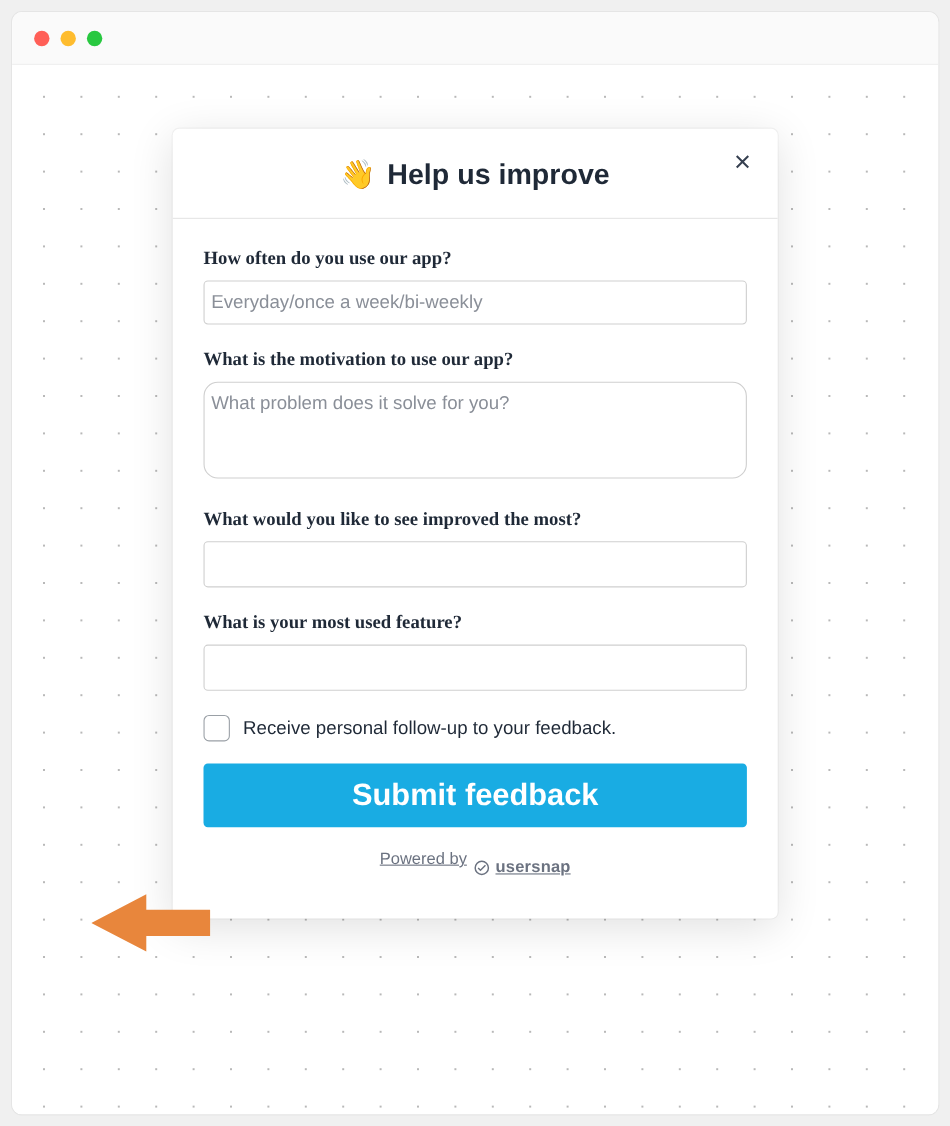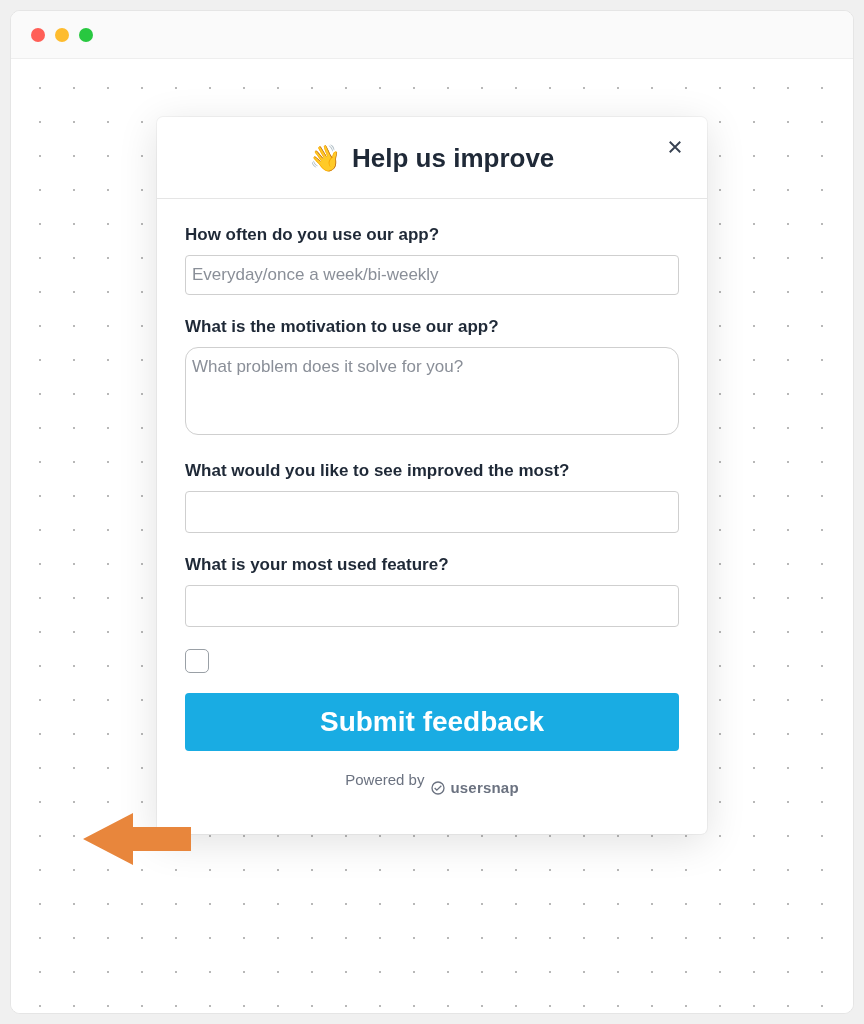--- a/index.html
+++ b/index.html
@@ -63,21 +63,21 @@
     width: 28px; height: 28px;
     display: flex; align-items: center; justify-content: center;
     cursor: pointer; color: #374151;
   }
   .close-btn svg { width: 18px; height: 18px; stroke: #374151; stroke-width: 2.5; }
 
   .modal-body { padding: 26px 28px 18px; }
   .field { margin-bottom: 22px; }
   .label {
     font-size: 17px; font-weight: 700; color: #1f2937;
-    margin-bottom: 10px; display: block;
+    margin-bottom: 10px; display: block; font-family: Liberation Serif, serif;
   }
   .input, .textarea {
     width: 100%;
     border: 1px solid #cfcfcf;
     border-radius: 4px;
     font-size: 17px;
     font-family: inherit;
     color: #1f2937;
     padding: 9px 6px;
     background: #fff;
@@ -109,21 +109,21 @@
     font-weight: 700;
     padding: 13px 0;
     cursor: pointer;
   }
 
   .footer {
     text-align: center;
     padding: 12px 0 20px;
     font-size: 15px;
     color: #6b7280;
-    display: flex; justify-content: center; align-items: center; gap: 6px;
+    display: flex; justify-content: center; align-items: center; gap: 6px; text-decoration: underline;
   }
   .usersnap-logo { display: inline-flex; align-items: center; gap: 4px; color: #6b7280; margin-top: 16px; }
   .usersnap-logo svg { width: 16px; height: 16px; }
   .usersnap-text { font-weight: 600; letter-spacing: 0.2px; }
 
   
   .arrow {
     position: absolute;
     top: 748px; left: 72px;
     width: 110px; height: 64px;
@@ -174,20 +174,21 @@
           <input class="input short" type="text" style="">
         </div>
 
         <div class="field">
           <label class="label">What is your most used feature?</label>
           <input class="input short" type="text" style="">
         </div>
 
         <div class="checkbox-row">
           <div class="checkbox"></div>
+          <span class="checkbox-label">Receive personal follow-up to your feedback.</span>
         </div>
 
         <button class="submit-btn">Submit feedback</button>
 
         <div class="footer">
           <span>Powered by</span>
           <span class="usersnap-logo">
             <svg viewBox="0 0 24 24" fill="none" stroke="#6b7280" stroke-width="2">
               <circle cx="12" cy="12" r="9"></circle>
               <path d="M7 12 l3.2 3.2 L17 8.5"></path>

